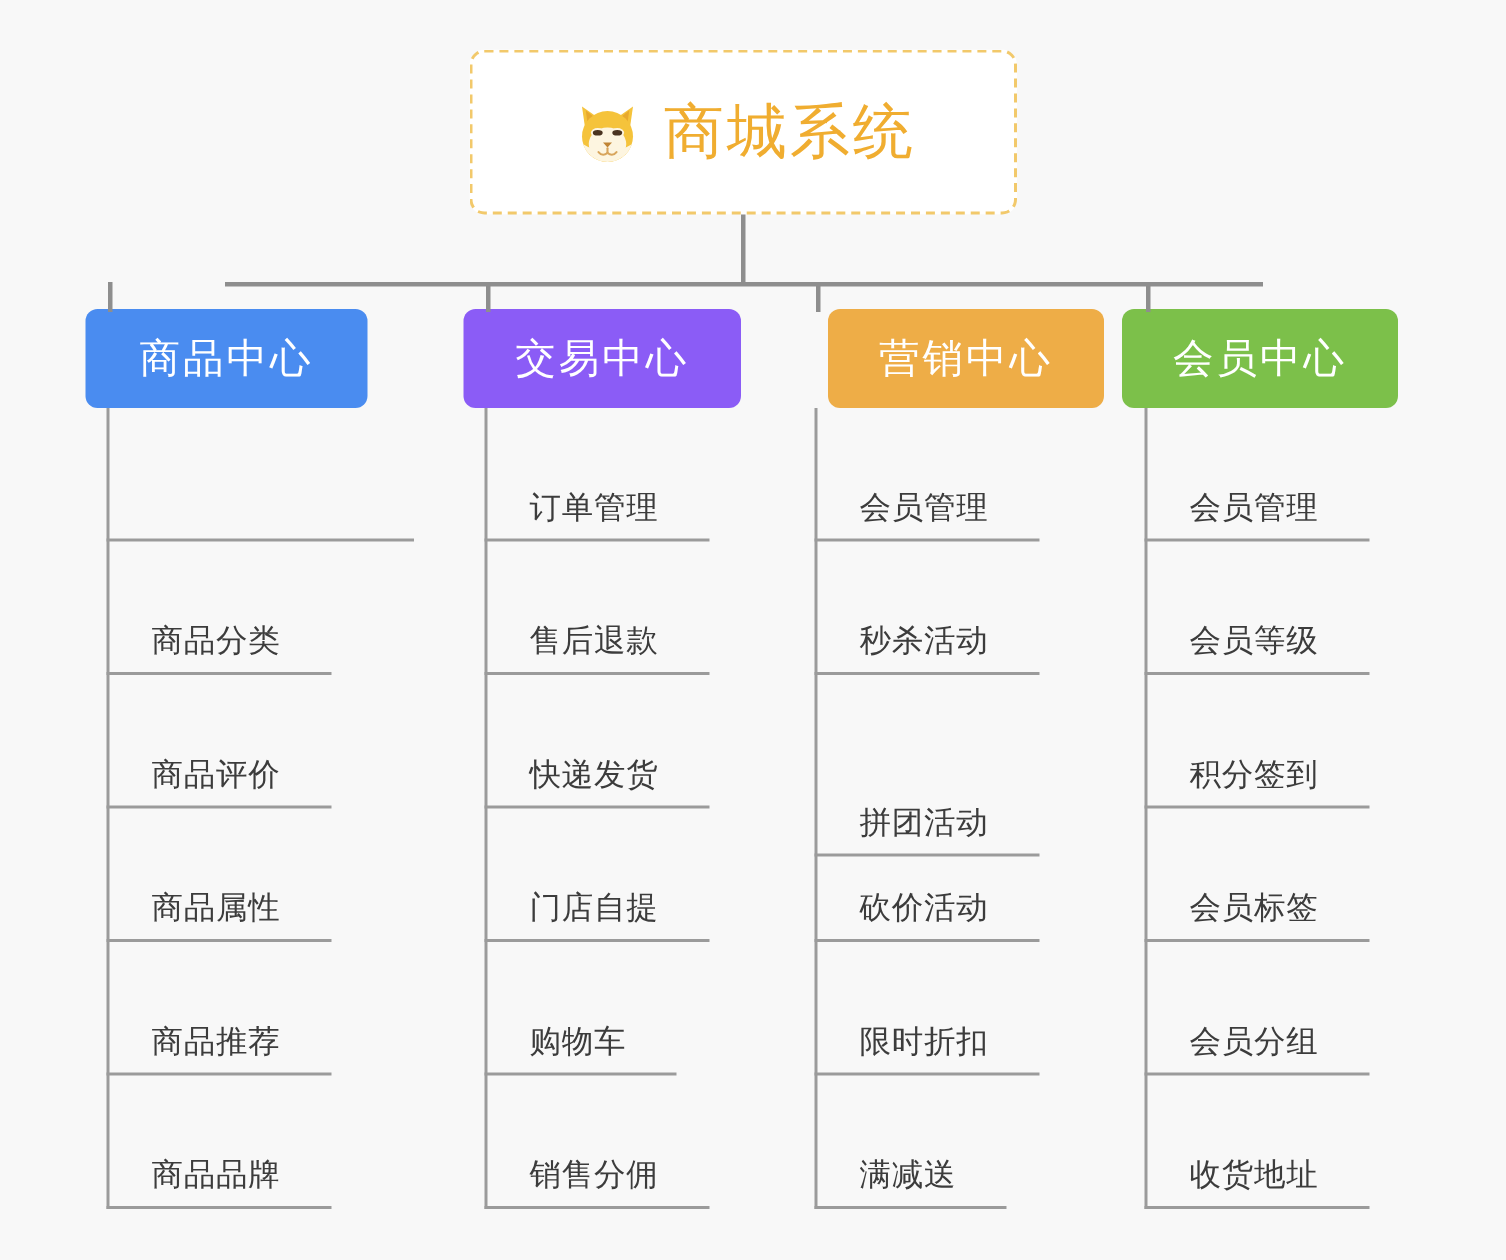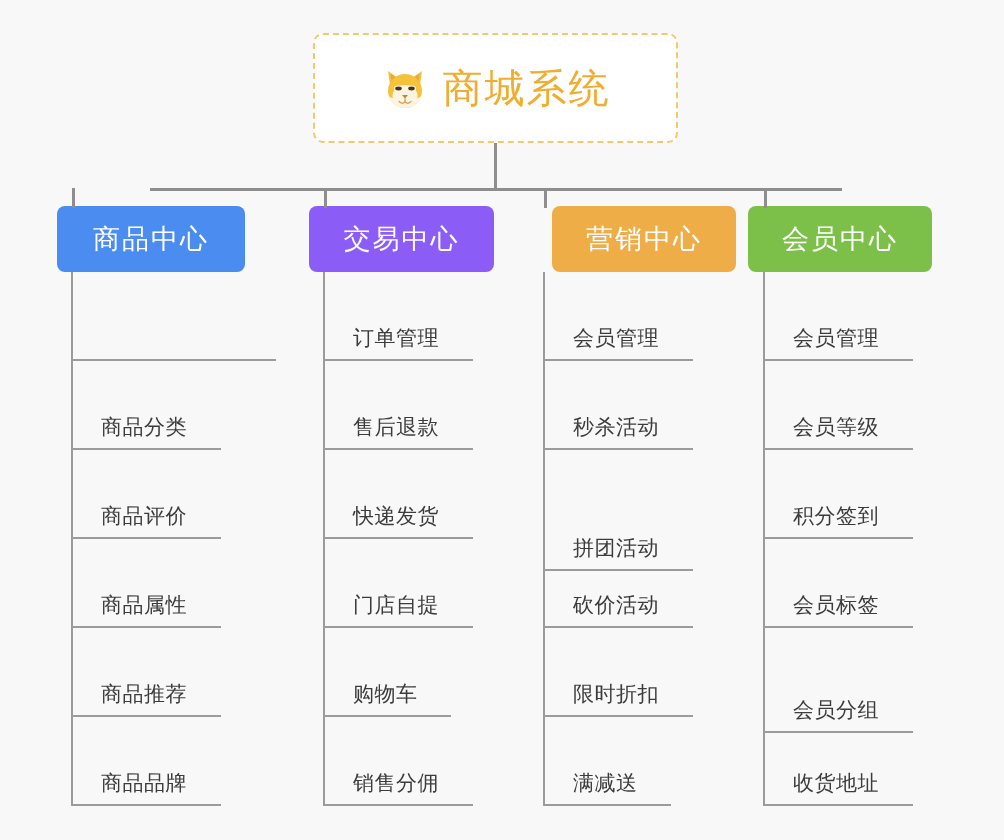--- a/index.html
+++ b/index.html
@@ -253,21 +253,21 @@
           <div class="leaf-underline" style="width: 150px; background: rgb(155, 155, 155);"></div>
         </div>
         <div class="leaf" style="top: 178px; width: 160px; padding-left: 28px;">
           <span class="leaf-label">积分签到</span>
           <div class="leaf-underline" style="width: 150px; background: rgb(155, 155, 155);"></div>
         </div>
         <div class="leaf" style="top: 267px; width: 160px; padding-left: 32px;">
           <span class="leaf-label">会员标签</span>
           <div class="leaf-underline" style="width: 150px; background: rgb(155, 155, 155);"></div>
         </div>
-        <div class="leaf" style="top: 372px; width: 160px;">
+        <div class="leaf" style="top: 356px; width: 160px;">
           <span class="leaf-label">会员分组</span>
           <div class="leaf-underline" style="width: 150px; background: rgb(155, 155, 155);"></div>
         </div>
         <div class="leaf" style="top: 445px; width: 160px;">
           <span class="leaf-label">收货地址</span>
           <div class="leaf-underline" style="width: 150px; background: rgb(155, 155, 155);"></div>
         </div>
       </div>
     </div>
 

